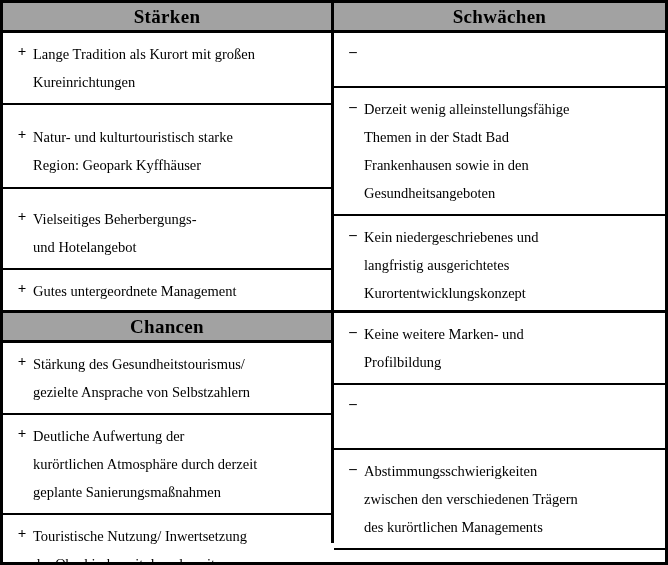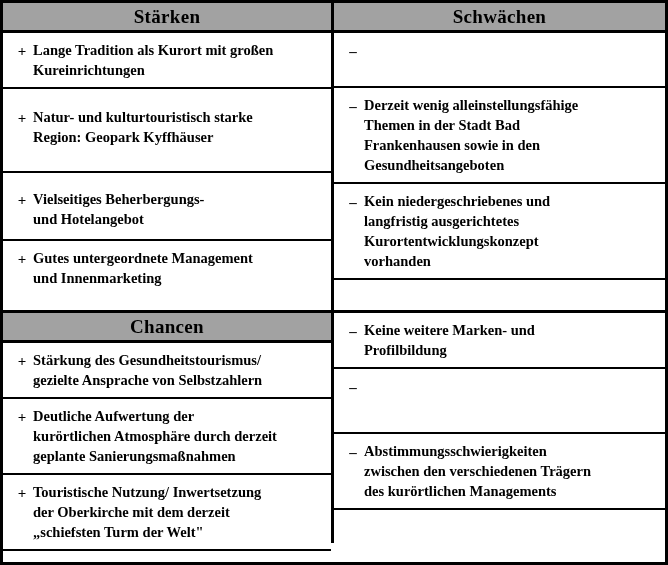--- a/index.html
+++ b/index.html
@@ -94,22 +94,22 @@
     font-size: 15px;
     font-weight: bold;
     color: #000000;
     line-height: 20px;
     padding-top: 1px;
   }
 
   .row-text {
     flex: 1 1 auto;
     font-size: 14.5px;
-    font-weight: bold;
-    line-height: 20px;
+    font-weight: normal;
+    line-height: 28px;
     color: #000000;
     white-space: pre-line;
   }
 
   
   .q-strengths .swot-row:nth-child(1) { min-height: 55px; }
   .q-strengths .swot-row:nth-child(2) { min-height: 84px; padding-top: 18px; }
   .q-strengths .swot-row:nth-child(3) { min-height: 68px; padding-top: 16px; }
   .q-strengths .swot-row:nth-child(4) { min-height: 50px; }
 

